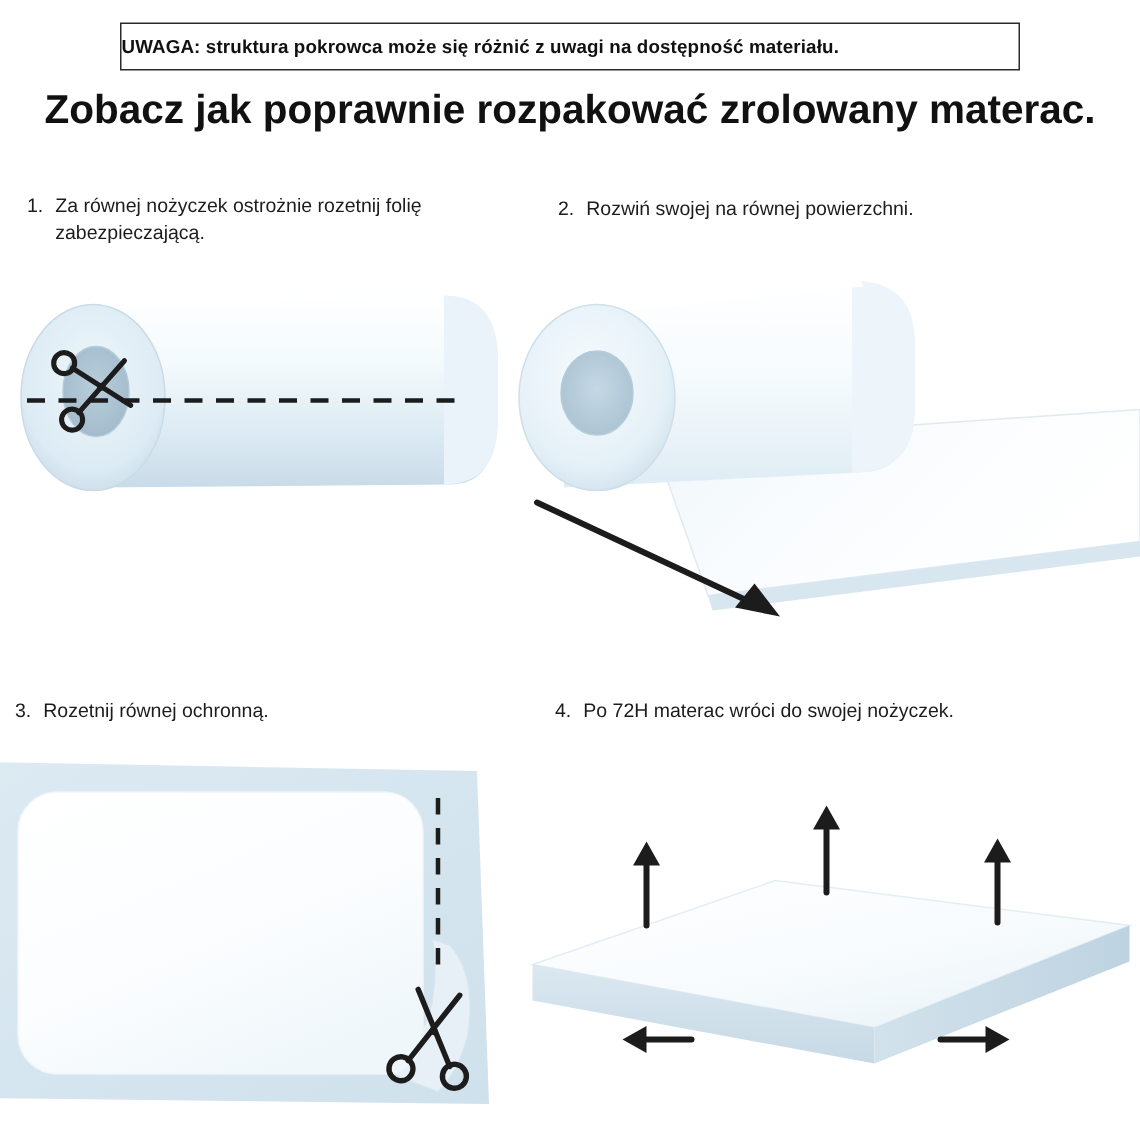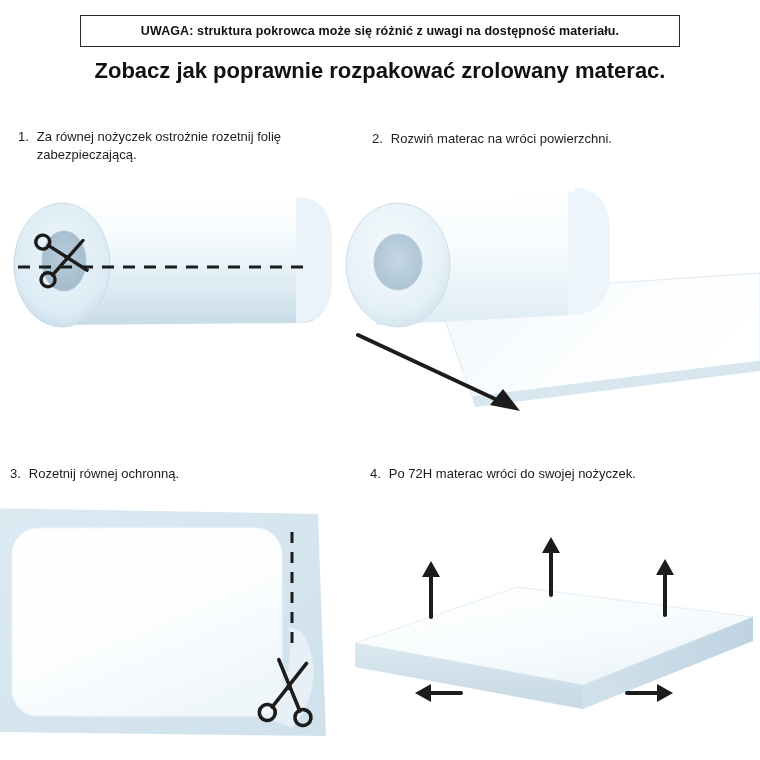--- a/index.html
+++ b/index.html
@@ -21,35 +21,35 @@
     position: absolute;
     left: 80px;
     top: 15px;
     width: 600px;
     height: 32px;
     box-sizing: border-box;
     border: 1px solid #2b2b2b;
     background: #ffffff;
     display: flex;
     align-items: center;
-    justify-content: center;
+    justify-content: flex-start;
     font-size: 12.5px;
     font-weight: bold;
     letter-spacing: 0.1px;
     color: #111;
   }
 
   
   .main-title {
     position: absolute;
     left: 0;
     top: 58px;
     width: 760px;
     text-align: center;
-    font-size: 22px;
+    font-size: 27px;
     font-weight: bold;
     color: #111;
   }
 
   
   .step-text {
     position: absolute;
     font-size: 13px;
     line-height: 1.35;
     color: #1c1c1c;
@@ -82,21 +82,21 @@
 
 <div class="main-title">Zobacz jak poprawnie rozpakować zrolowany materac.</div>
 
 <div class="step-text" id="step1-text">
   <span class="step-num">1.</span>
   <span class="step-label">Za równej nożyczek ostrożnie rozetnij folię zabezpieczającą.</span>
 </div>
 
 <div class="step-text" id="step2-text">
   <span class="step-num">2.</span>
-  <span class="step-label">Rozwiń materac na wróci powierzchni.</span>
+  <span class="step-label">Rozwiń swojej na równej powierzchni.</span>
 </div>
 
 <div class="step-text" id="step3-text">
   <span class="step-num">3.</span>
   <span class="step-label">Rozetnij równej ochronną.</span>
 </div>
 
 <div class="step-text" id="step4-text">
   <span class="step-num">4.</span>
   <span class="step-label">Po 72H materac wróci do swojej nożyczek.</span>

